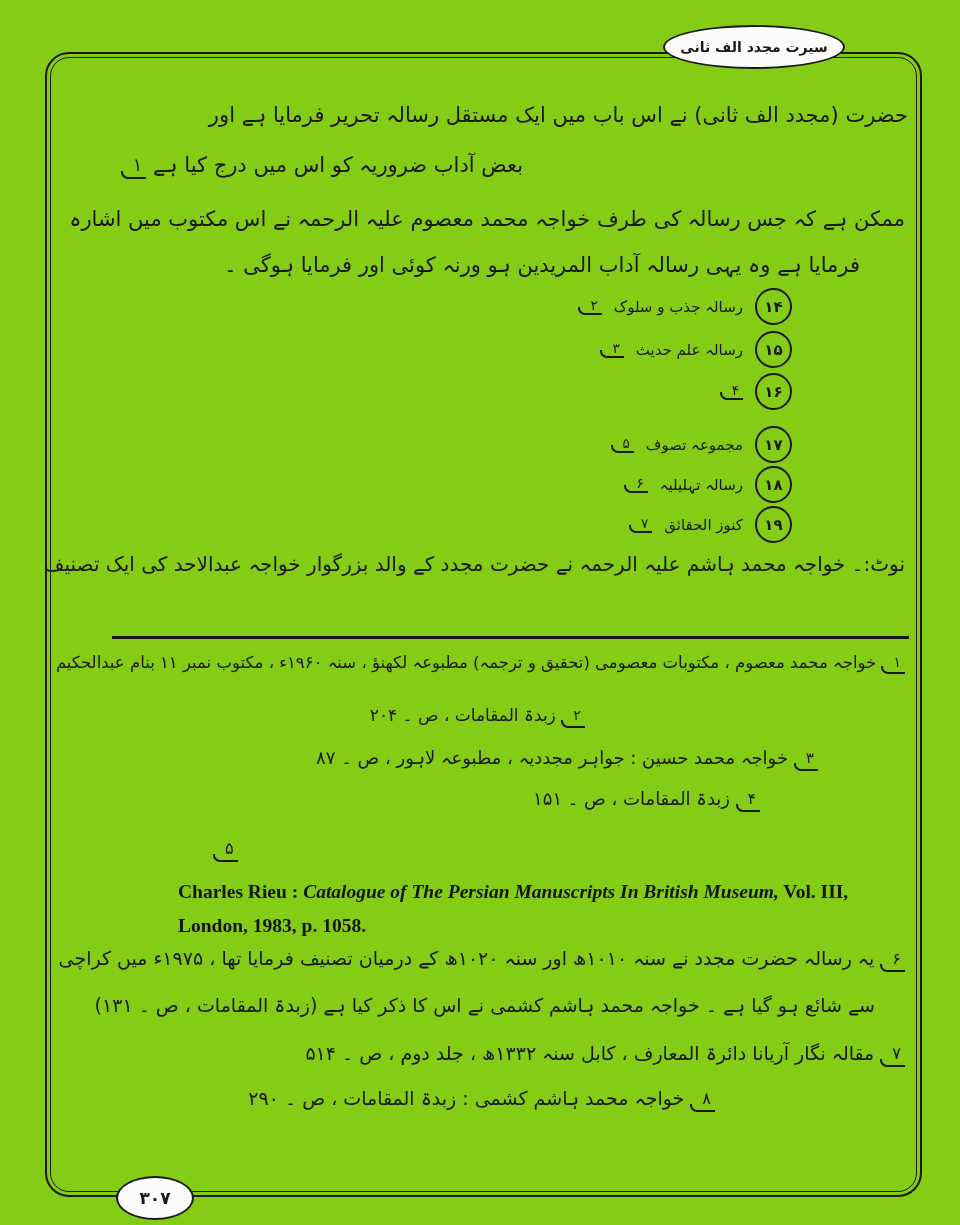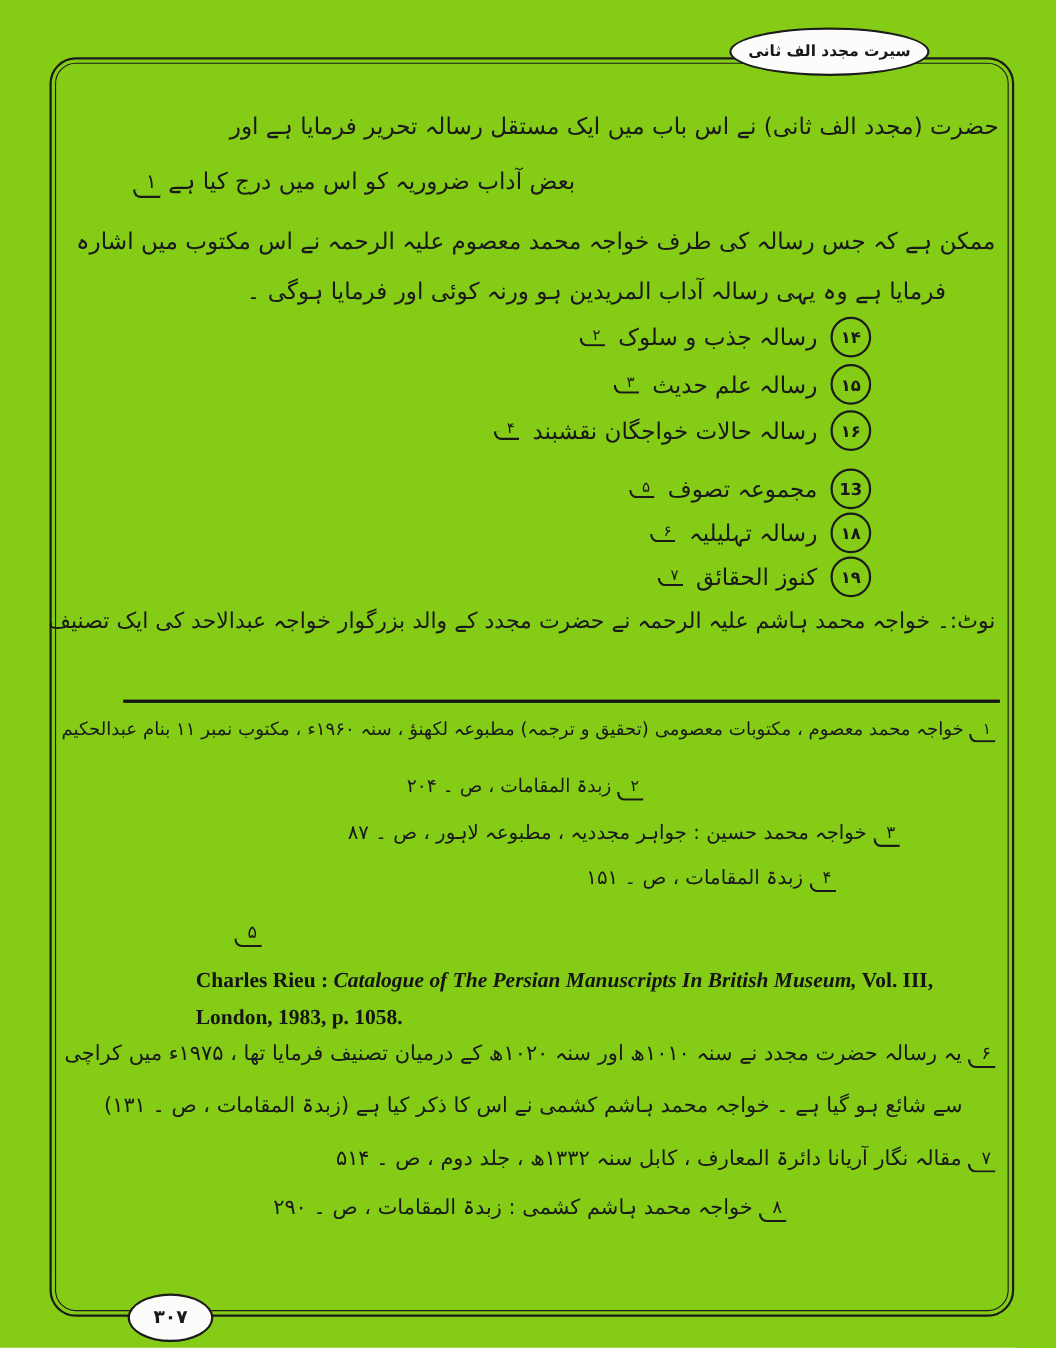--- a/index.html
+++ b/index.html
@@ -40,21 +40,21 @@
     border-bottom:2px solid currentColor; border-left:2px solid currentColor;
     border-radius:0 0 0 7px;
   }
   
   .lrow{ position:absolute; right:168px; display:flex; direction:rtl; align-items:center; gap:12px; }
   .circ{
     display:flex; align-items:center; justify-content:center;
     width:33px; height:33px; border:2.5px solid #1b1b1b; border-radius:50%;
     font-size:15px; font-weight:bold; flex:0 0 auto;
   }
-  .lrow .ttl{ font-size:21px; }
+  .lrow .ttl{ font-size:15px; }
   .und{ text-decoration:underline; text-underline-offset:4px; }
   
   .divider{ position:absolute; left:112px; top:636px; width:797px; height:3px; background:#151515; }
   
   .citation{
     position:absolute; left:178px; top:875px; width:688px;
     font-family:"Liberation Serif",serif; font-size:19.5px; font-weight:bold;
     line-height:1.75; color:#141414;
   }
   .citation .it{ font-style:italic; }
@@ -85,25 +85,24 @@
     <span class="ttl">رسالہ جذب و سلوک</span>
     <span class="fnm">۲</span>
   </div>
   <div class="lrow" style="top:331px;">
     <span class="circ">۱۵</span>
     <span class="ttl">رسالہ علم حدیث</span>
     <span class="fnm">۳</span>
   </div>
   <div class="lrow" style="top:373px;">
     <span class="circ">۱۶</span>
-    <span class="ttl">رسالہ حالات خواجگان نقشبند</span>
     <span class="fnm">۴</span>
   </div>
   <div class="lrow" style="top:426px;">
-    <span class="circ">13</span>
+    <span class="circ">۱۷</span>
     <span class="ttl">مجموعہ تصوف</span>
     <span class="fnm">۵</span>
   </div>
   <div class="lrow" style="top:466px;">
     <span class="circ">۱۸</span>
     <span class="ttl">رسالہ تہلیلیہ</span>
     <span class="fnm">۶</span>
   </div>
   <div class="lrow" style="top:506px;">
     <span class="circ">۱۹</span>

